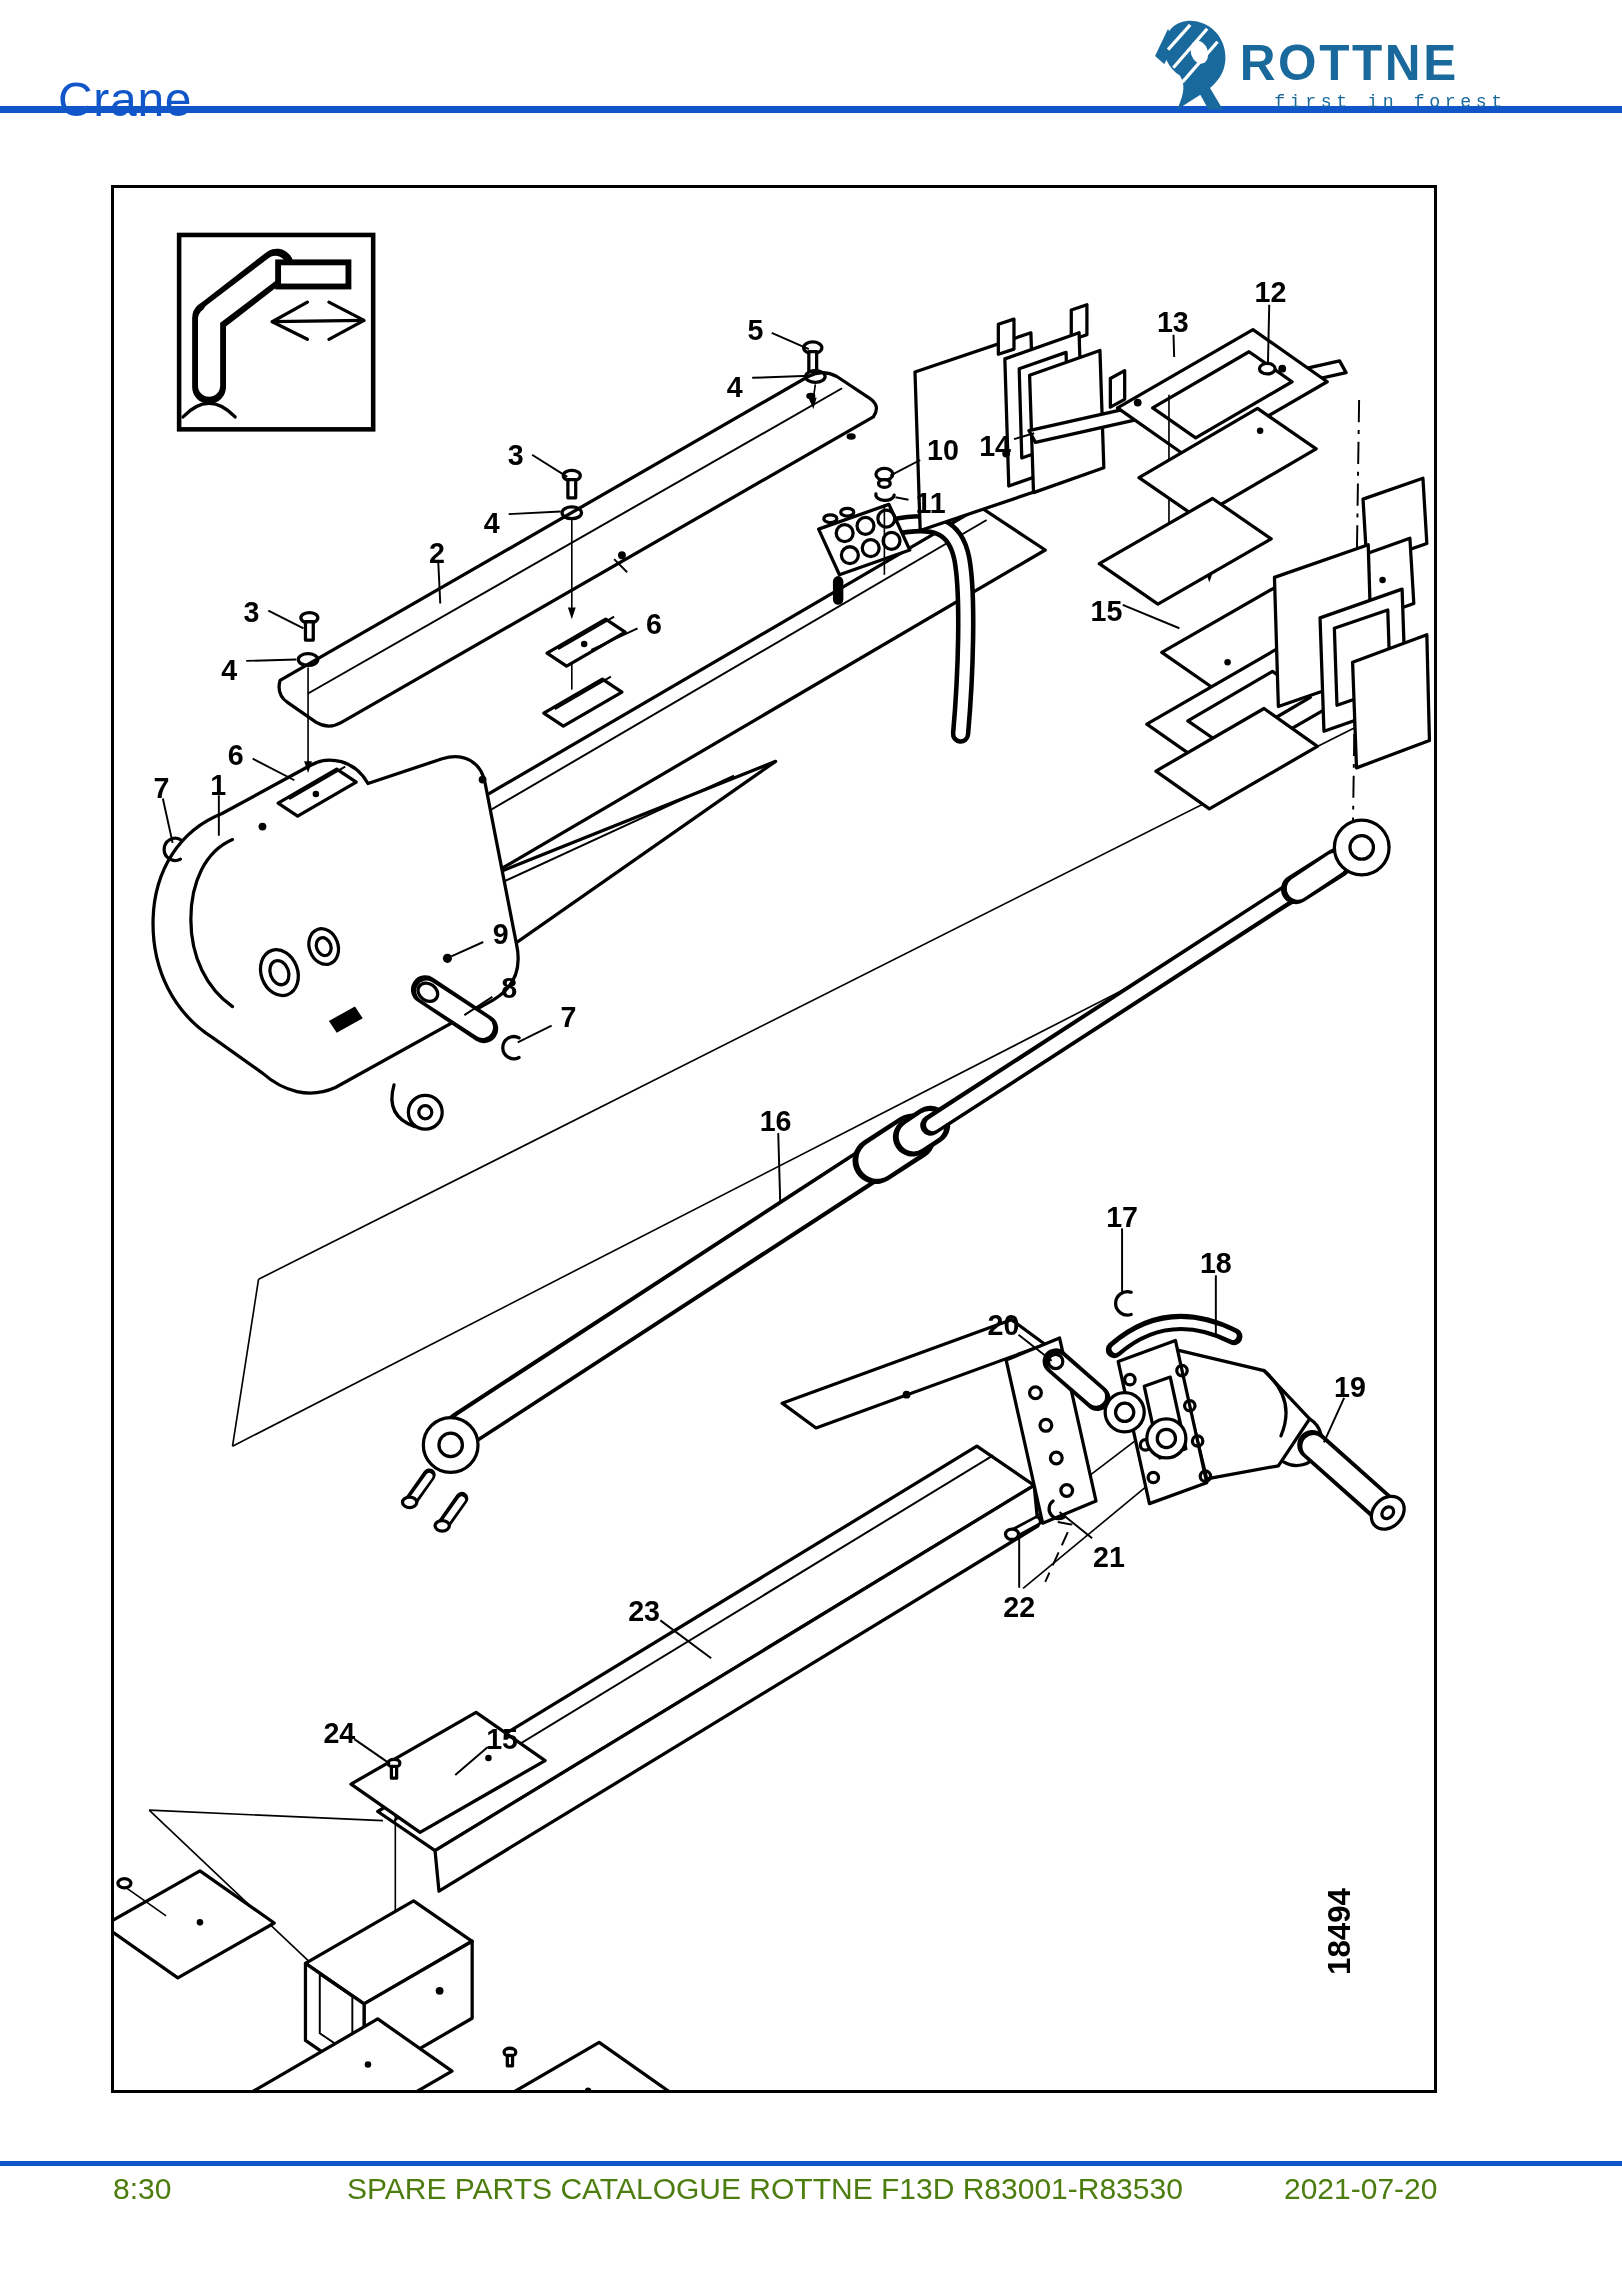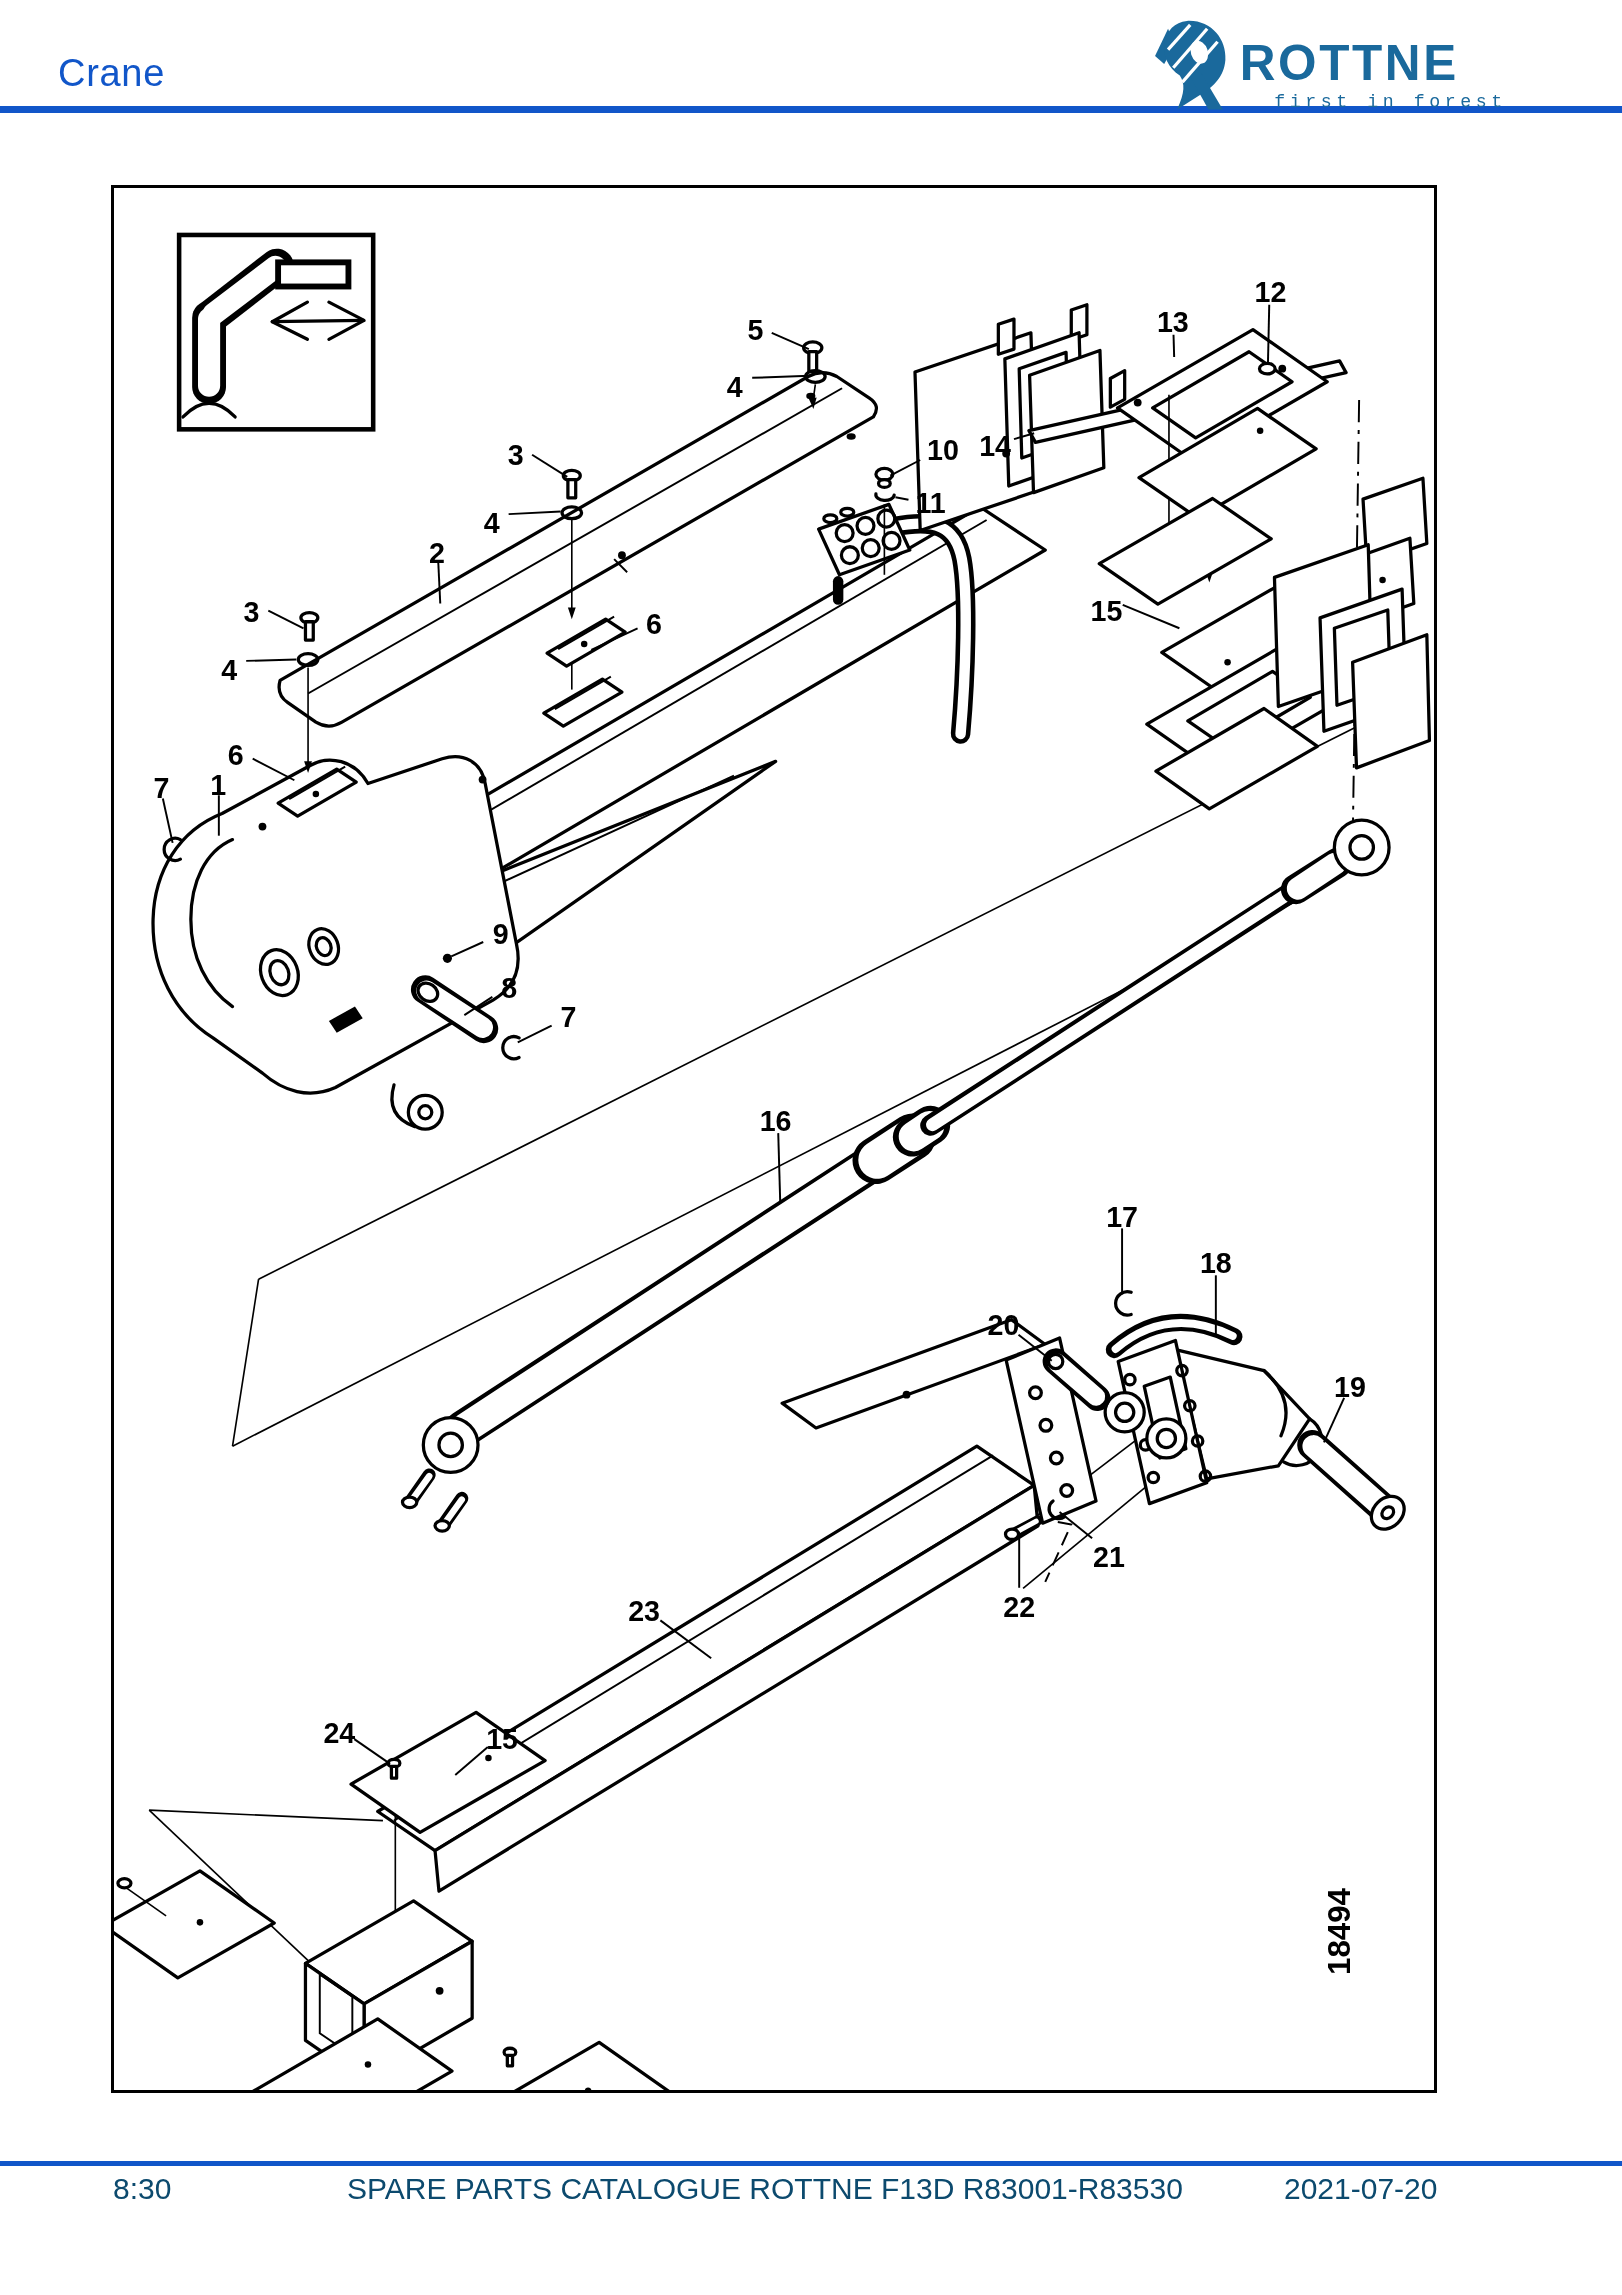--- a/index.html
+++ b/index.html
@@ -1,25 +1,25 @@
 <!DOCTYPE html>
 <html style="--accent: #1156c9; --logo: #1a699c;font-size:10.5px"><head>
 <meta charset="utf-8">
 <style>
   :root{ --accent:#1156c9; --logo:#1a699c; }
   html,body{margin:0;padding:0;background:#fff;}
   body{width:1622px;height:2295px;position:relative;font-family:"Liberation Sans",sans-serif;overflow:hidden;}
   .abs{position:absolute;}
-  #page-title{left:58px;top:52px;font-size:38px;color:var(--accent);letter-spacing:0.7px;text-align:center;}
+  #page-title{left:58px;top:72px;font-size:48px;color:var(--accent);letter-spacing:0.7px;text-align:center;}
   #header-rule{left:0;top:106px;width:1622px;height:6.5px;background:var(--accent);}
   #logo{left:1149px;top:17px;width:369px;height:99px;}
   #diagram-box{left:111px;top:185px;width:1326px;height:1908px;border:3.3px solid #000;box-sizing:border-box;background:#fff;}
   #diagram-svg{width:100%;height:100%;display:block;}
   #footer-rule{left:0;top:2161px;width:1622px;height:5.2px;background:var(--accent);}
-  .footer-text{top:2172px;font-size:30px;color:#0c4a6e;white-space:nowrap;}
+  .footer-text{top:2172px;font-size:30px;color:#4d7c0f;white-space:nowrap;}
   #footer-time{left:113px;}
   #footer-title{left:347px;text-align:right;}
   #footer-date{left:1284px;}
   
   .s{fill:#fff;stroke:#000;stroke-width:5;stroke-linejoin:round;}
   .sn{fill:none;stroke:#000;stroke-width:5;stroke-linejoin:round;stroke-linecap:round;}
   .thin{fill:none;stroke:#000;stroke-width:2.5;}
   .t3{fill:none;stroke:#000;stroke-width:3;}
   .blk{fill:none;stroke:#000;stroke-linecap:round;}
   .wht{fill:none;stroke:#fff;stroke-linecap:round;}

